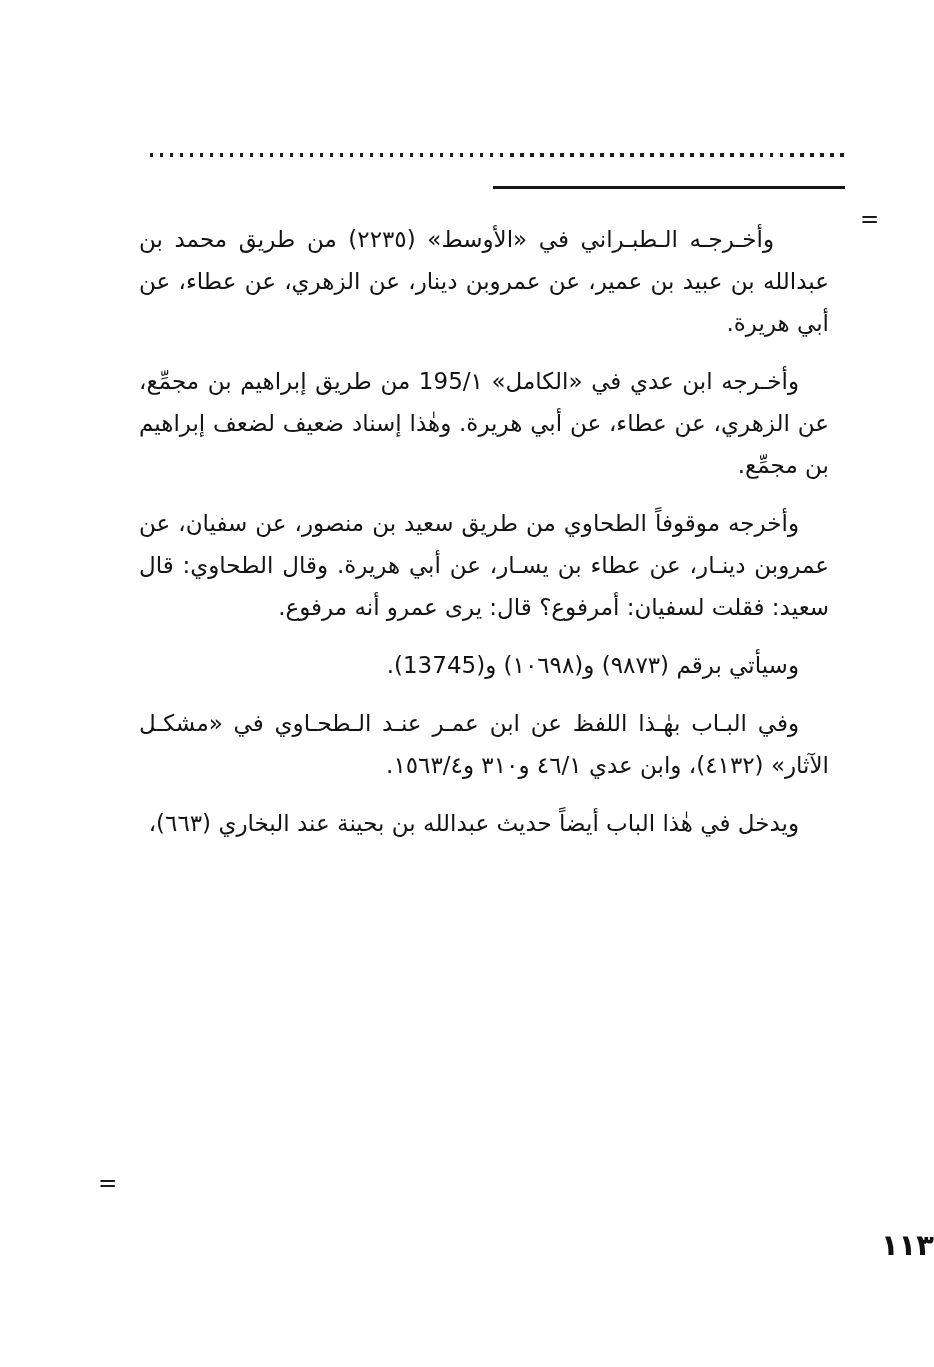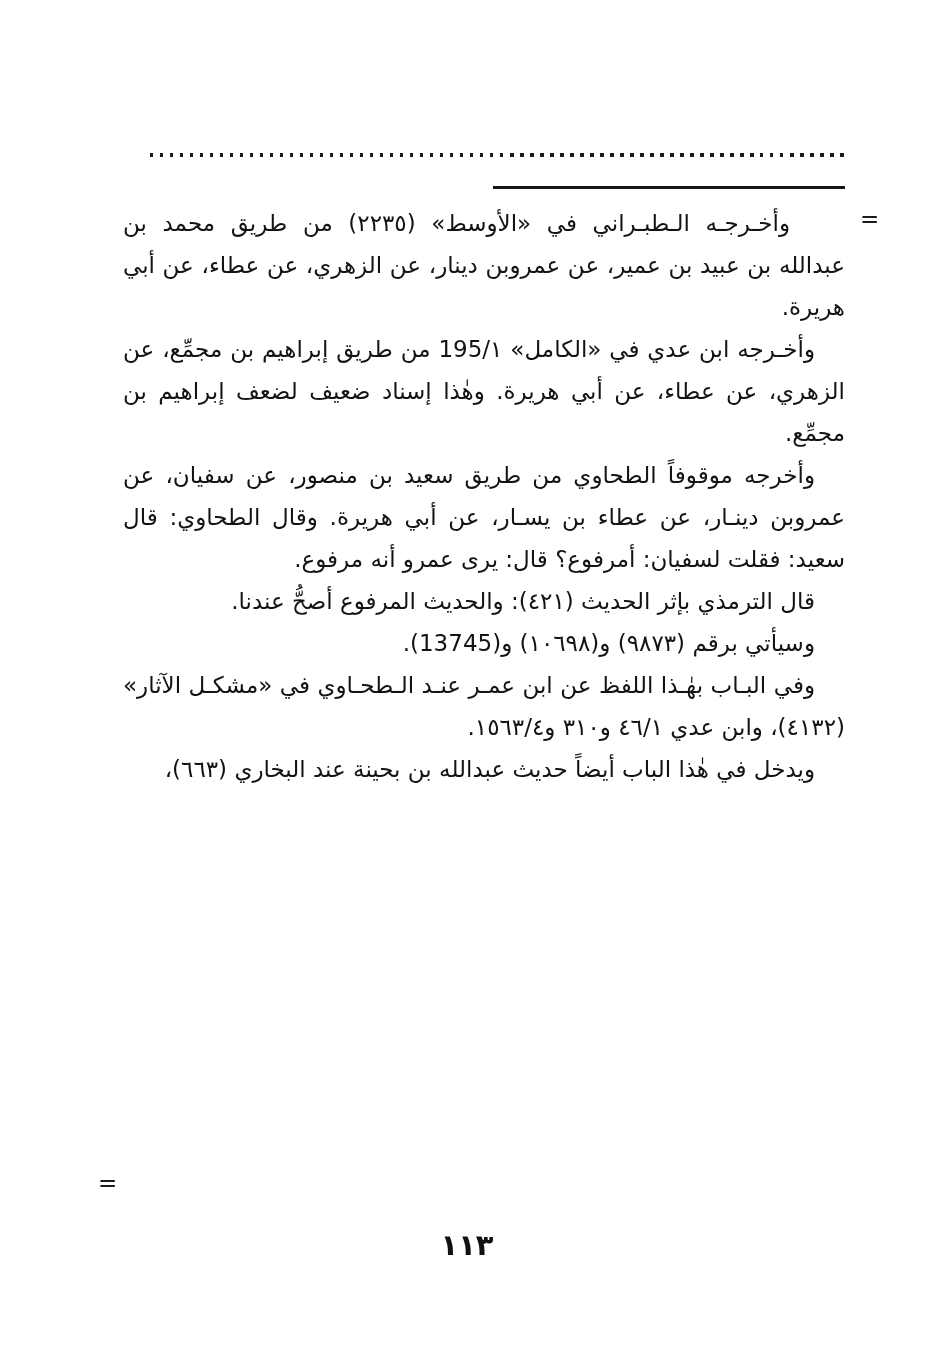--- a/index.html
+++ b/index.html
@@ -63,54 +63,53 @@
     right: 89px;
     width: 722px;
     direction: rtl;
     text-align: justify;
     font-size: 23px;
     line-height: 42px;
     color: #131313;
     letter-spacing: 0;
   }
   .footnote-text p {
-    margin: 0;
+    margin: 16px;
     padding: 0;
     text-indent: 30px;
   }
   .footnote-text p.first-para {
     text-indent: 55px;
   }
   .page-number {
     position: absolute;
     top: 1228px;
     left: 0;
     width: 934px;
-    text-align: center;
+    text-align: right;
     font-size: 29px;
     font-weight: bold;
     color: #111111;
   }
 </style>
 </head>
 <body>
 
 <div class="page">
 
   <div class="ellipsis-line"></div>
 
   <div class="footnote-rule"></div>
 
   <div class="eq-top">=</div>
 
   <div class="footnote-text">
     <p class="first-para">وأخـرجـه الـطبـراني في «الأوسط» (٢٢٣٥) من طريق محمد بن عبدالله بن عبيد بن عمير، عن عمروبن دينار، عن الزهري، عن عطاء، عن أبي هريرة.</p>
     <p>وأخـرجه ابن عدي في «الكامل» 195/١ من طريق إبراهيم بن مجمِّع، عن الزهري، عن عطاء، عن أبي هريرة. وهٰذا إسناد ضعيف لضعف إبراهيم بن مجمِّع.</p>
     <p>وأخرجه موقوفاً الطحاوي من طريق سعيد بن منصور، عن سفيان، عن عمروبن دينـار، عن عطاء بن يسـار، عن أبي هريرة. وقال الطحاوي: قال سعيد: فقلت لسفيان: أمرفوع؟ قال: يرى عمرو أنه مرفوع.</p>
-    <p>قال الترمذي بإثر الحديث (٤٢١): والحديث المرفوع أصحُّ عندنا.</p>
     <p>وسيأتي برقم (٩٨٧٣) و(١٠٦٩٨) و(13745).</p>
     <p>وفي البـاب بهٰـذا اللفظ عن ابن عمـر عنـد الـطحـاوي في «مشكـل الآثار» (٤١٣٢)، وابن عدي ٤٦/١ و٣١٠ و١٥٦٣/٤.</p>
     <p>ويدخل في هٰذا الباب أيضاً حديث عبدالله بن بحينة عند البخاري (٦٦٣)،</p>
   </div>
 
   <div class="eq-bottom">=</div>
 
   <div class="page-number">١١٣</div>
 
 </div>

